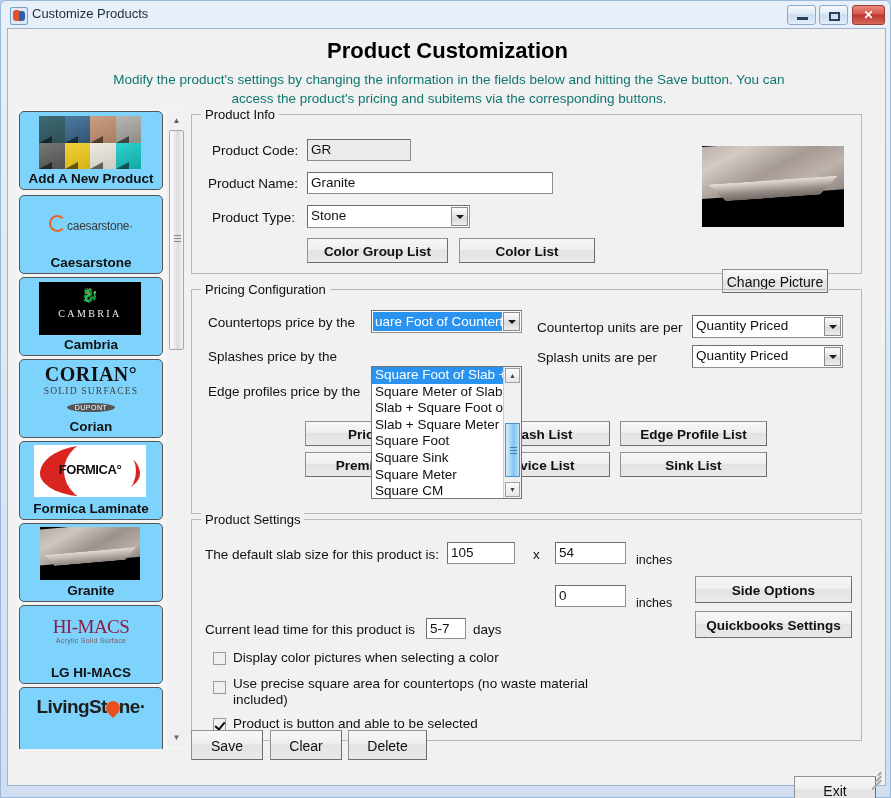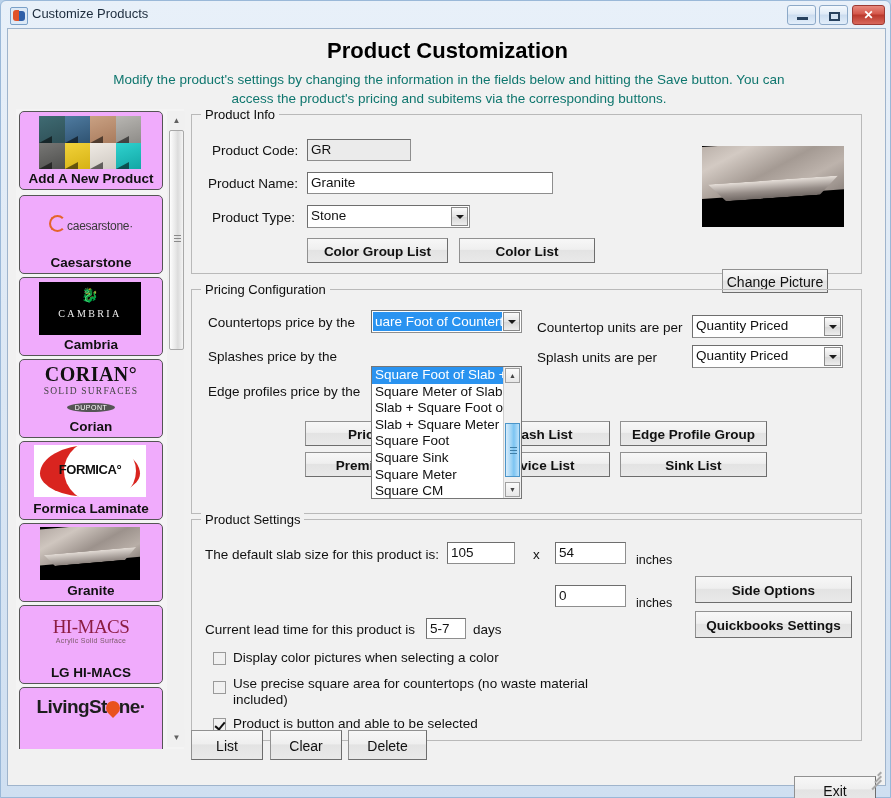--- a/index.html
+++ b/index.html
@@ -135,21 +135,21 @@
     box-sizing: border-box;
     background: #f4f4f4;
     border: none;
     overflow: hidden;
   }
   .tile {
     position: absolute;
     left: 3px;
     width: 144px;
     box-sizing: border-box;
-    background: #f0abfc;
+    background: #7dd3fc;
     border: 1px solid #555;
     border-radius: 5px;
     padding-left: 36px;
   }
   .tile .caption {
     position: absolute;
     left: 0; right: 0; bottom: 3px;
     text-align: center;
     font-size: 13.5px;
     font-weight: bold;
@@ -753,21 +753,21 @@
     </div>
 
     <div class="fld-label" style="left:529px; top:321px;">Splash units are per</div>
     <div class="combo" style="left:684px; top:316px; width:151px; height:23px;">
       <span>Quantity Priced</span>
       <span class="arrowbtn"></span>
     </div>
 
     <div class="btn" style="left:297px; top:392px; width:147px; height:25px; line-height:25px;">Price List</div>
     <div class="btn" style="left:455px; top:392px; width:147px; height:25px; line-height:25px;">Splash List</div>
-    <div class="btn" style="left:612px; top:392px; width:147px; height:25px; line-height:25px;">Edge Profile Group</div>
+    <div class="btn" style="left:612px; top:392px; width:147px; height:25px; line-height:25px;">Edge Profile List</div>
 
     <div class="btn" style="left:297px; top:423px; width:147px; height:25px; line-height:25px;">Premium List</div>
     <div class="btn" style="left:455px; top:423px; width:147px; height:25px; line-height:25px;">Service List</div>
     <div class="btn" style="left:612px; top:423px; width:147px; height:25px; line-height:25px;">Sink List</div>
 
     <div id="dd-list">
       <div class="opt sel">Square Foot of Slab + S</div>
       <div class="opt">Square Meter of Slab +</div>
       <div class="opt">Slab + Square Foot of C</div>
       <div class="opt">Slab + Square Meter of</div>
@@ -812,21 +812,21 @@
     </div>
 
     <div class="checkbox-row" style="left:205px; top:687px; width:420px;">
       <span class="cb checked"></span>
       <span class="cb-text">Product is button and able to be selected</span>
     </div>
 
     <div class="btn" style="left:687px; top:547px; width:157px; height:27px; line-height:27px;">Side Options</div>
     <div class="btn" style="left:687px; top:582px; width:157px; height:27px; line-height:27px;">Quickbooks Settings</div>
 
-    <div class="btn plain" style="left:183px; top:701px; width:72px; height:30px; line-height:30px;">List</div>
+    <div class="btn plain" style="left:183px; top:701px; width:72px; height:30px; line-height:30px;">Save</div>
     <div class="btn plain" style="left:262px; top:701px; width:72px; height:30px; line-height:30px;">Clear</div>
     <div class="btn plain" style="left:340px; top:701px; width:79px; height:30px; line-height:30px;">Delete</div>
 
     <div class="btn plain" style="left:786px; top:747px; width:82px; height:28px; line-height:28px;">Exit</div>
 
     <div id="resize-grip">
       <i style="bottom:1px; width:13px;"></i>
       <i style="bottom:5px; width:9px;"></i>
       <i style="bottom:9px; width:5px;"></i>
     </div>

